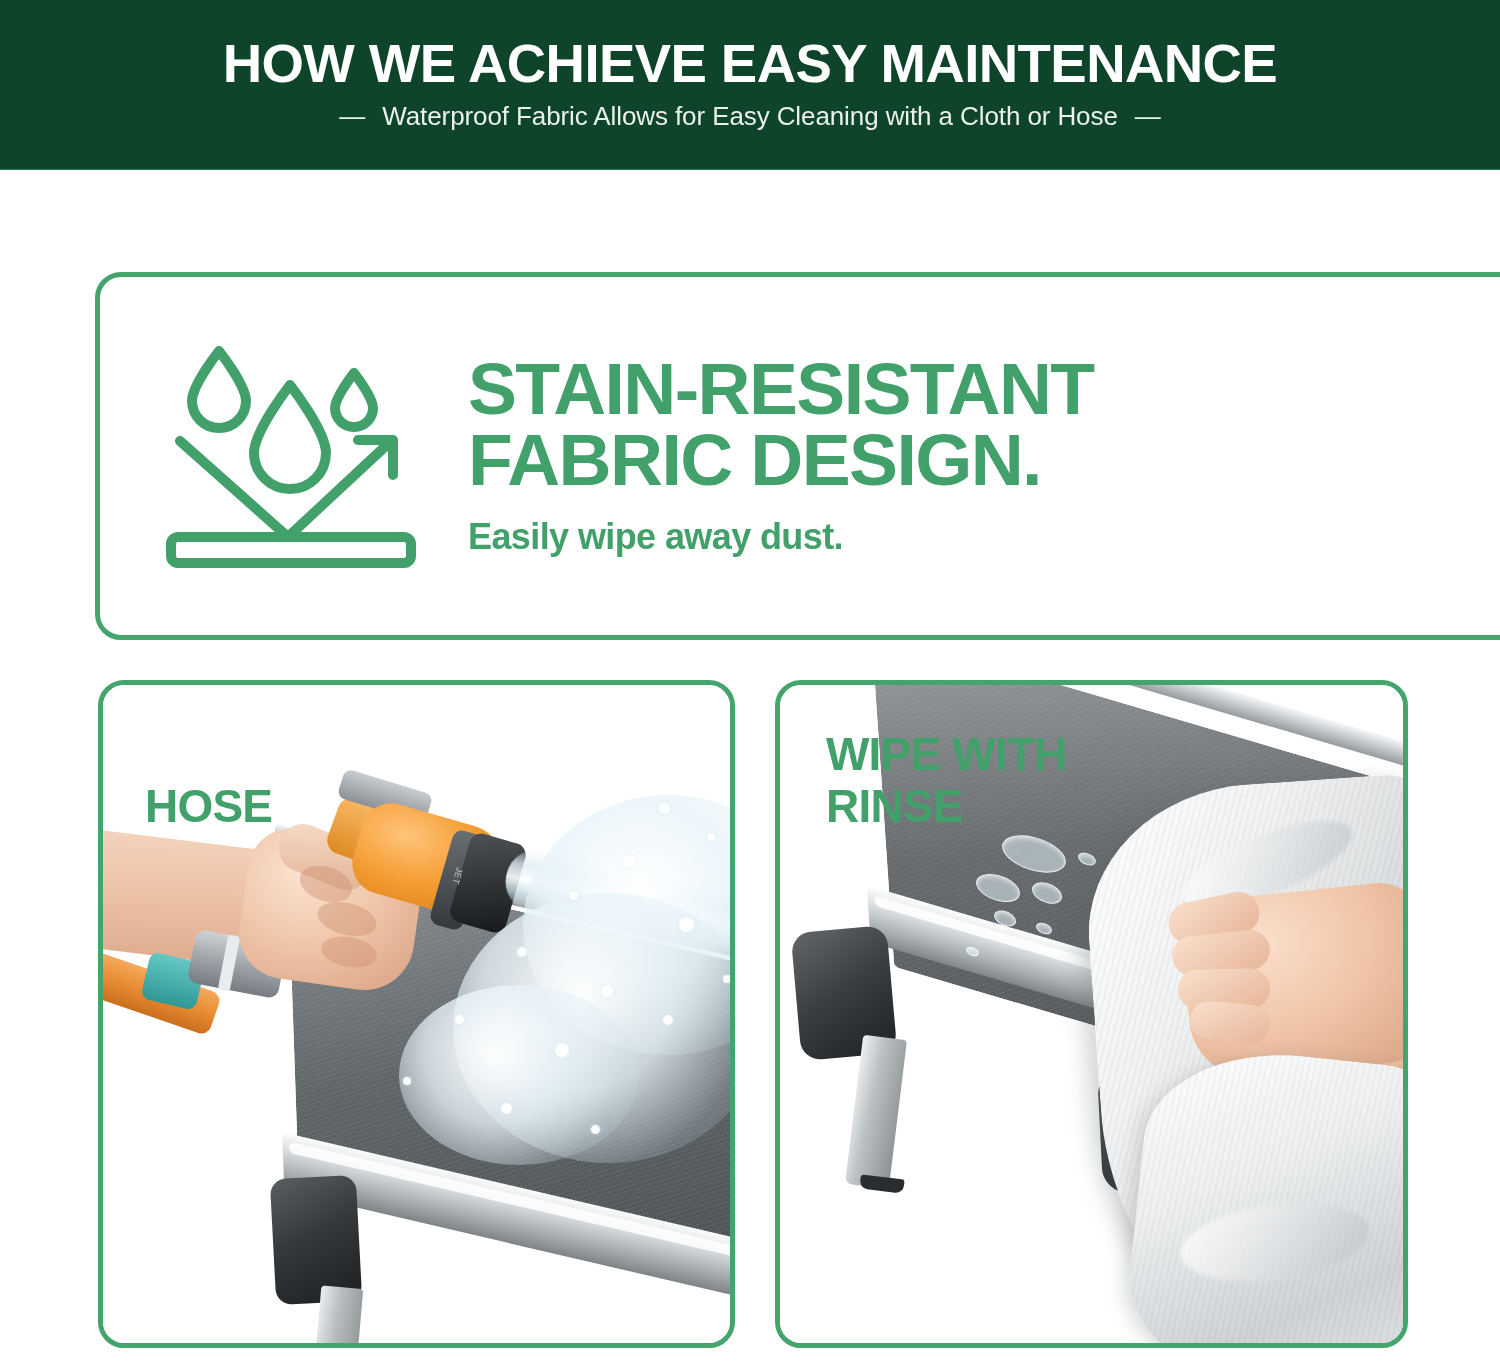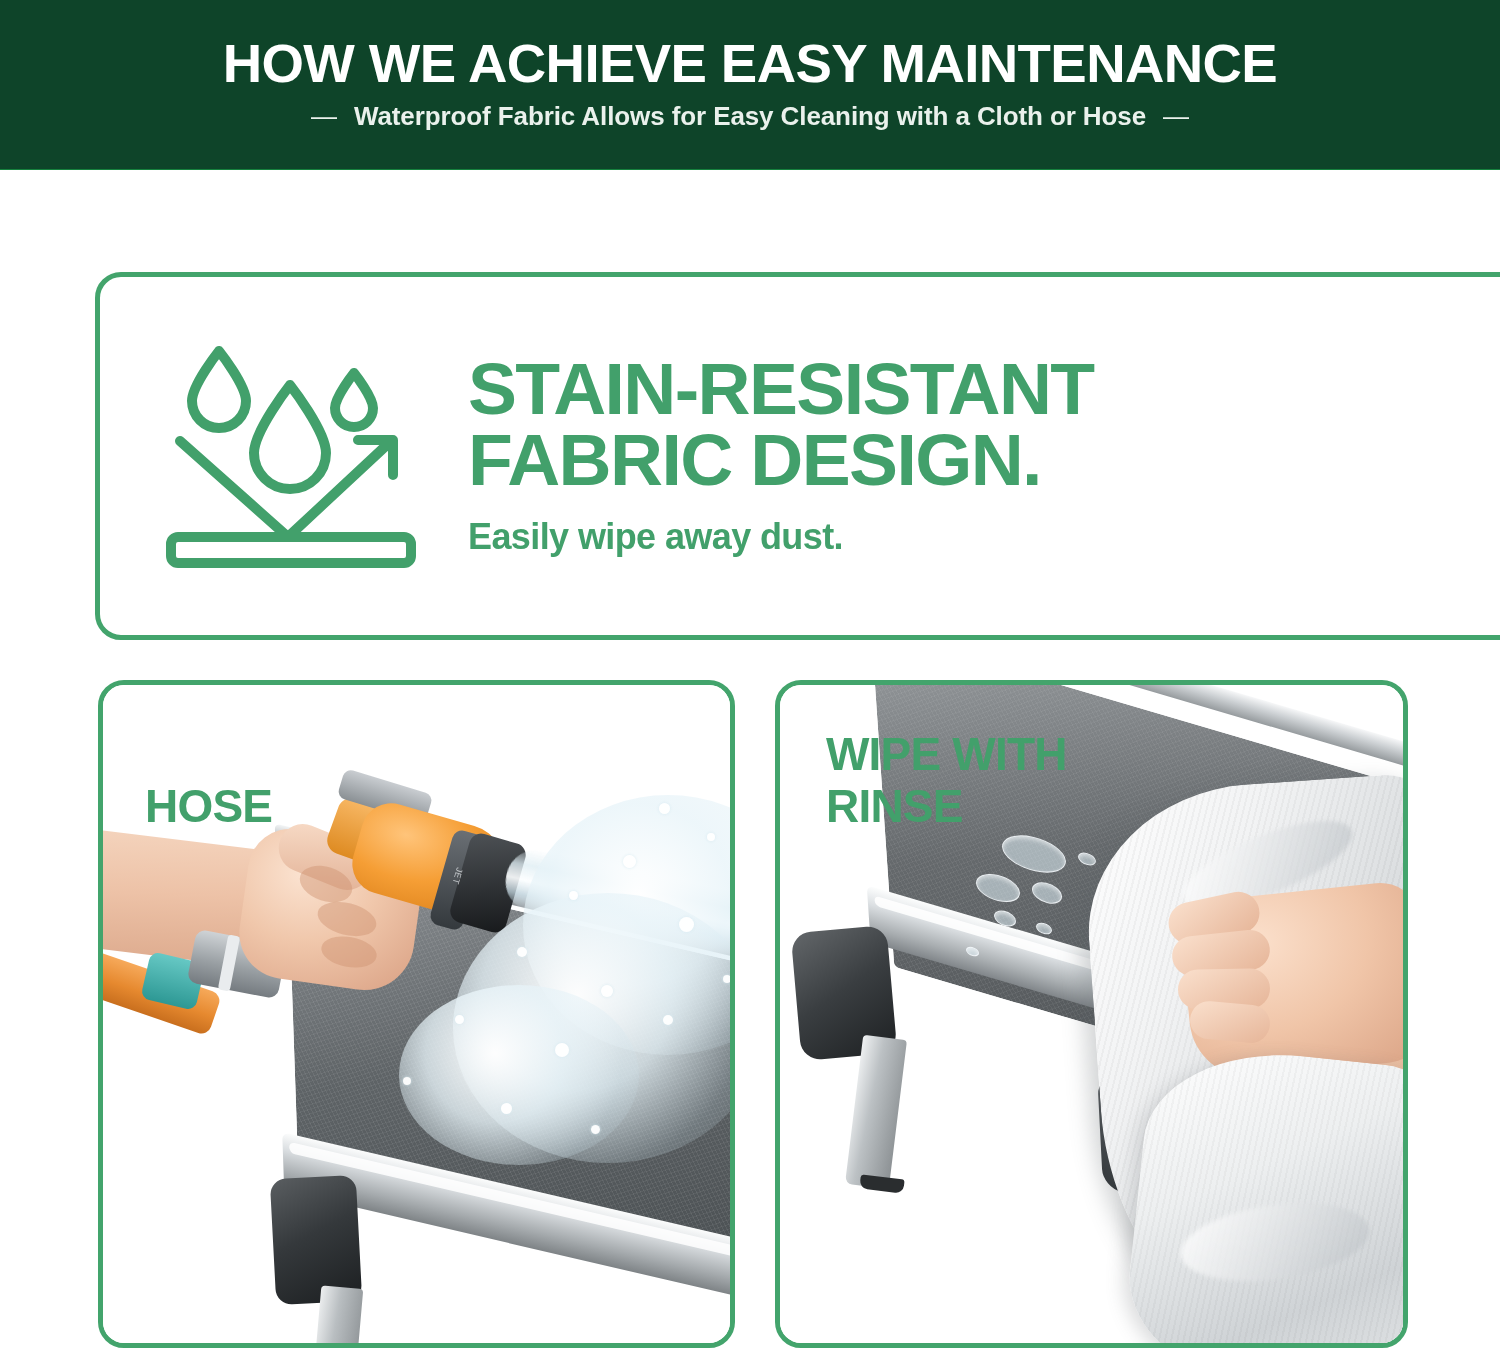--- a/index.html
+++ b/index.html
@@ -38,21 +38,21 @@
     margin-bottom:9px;
   }
   .header-sub-wrap {
     display:flex; align-items:center;
     gap:17px;
     white-space:nowrap;
   }
   .header-sub {
     color:#EAF1EC;
     font-size:26px;
-    font-weight:700;
+    font-weight:400;
     letter-spacing:-0.1px;
   }
   .dash {
     color:#EAF1EC;
     font-size:26px;
     line-height:1;
   }
 
   
   .card {

